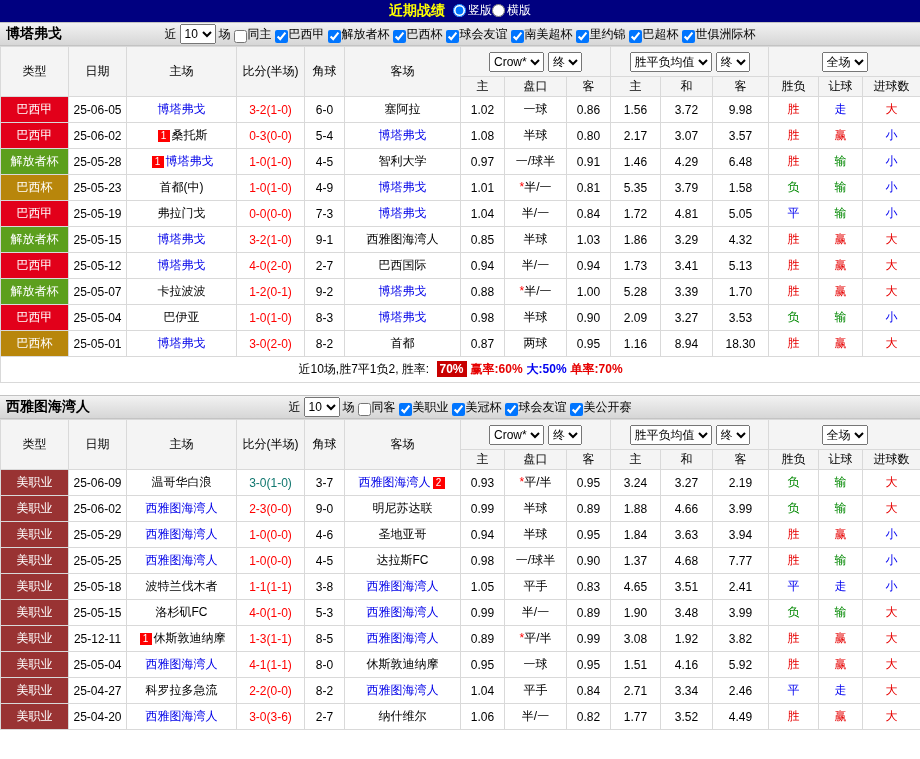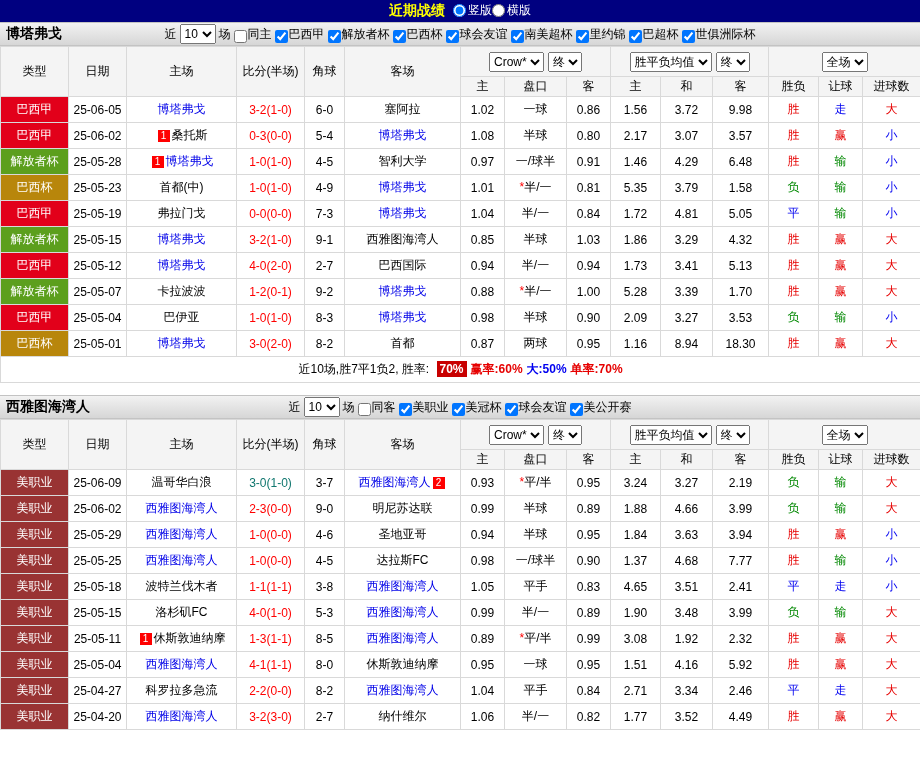--- a/index.html
+++ b/index.html
@@ -506,31 +506,31 @@
           <td>0.89</td>
           <td>1.90</td>
           <td>3.48</td>
           <td>3.99</td>
           <td style="color: rgb(0, 136, 0);">负</td>
           <td style="color: rgb(0, 136, 0);">输</td>
           <td style="color: rgb(230, 0, 0);">大</td>
         </tr>
         <tr>
           <td class="league" style="background: rgb(153, 51, 51);">美职业</td>
-          <td>25-05-11</td>
+          <td>25-12-11</td>
           <td><span class="badge" style="background: rgb(255, 0, 0);">1</span><span class="team">休斯敦迪纳摩</span></td>
           <td style="color: rgb(255, 0, 0);">1-3(1-1)</td>
           <td>8-5</td>
           <td><span class="team" style="color: rgb(0, 0, 232);">西雅图海湾人</span></td>
           <td>0.89</td>
           <td><span style="color: rgb(255, 0, 0);">*</span>平/半</td>
           <td>0.99</td>
           <td>3.08</td>
           <td>1.92</td>
-          <td>2.32</td>
+          <td>3.82</td>
           <td style="color: rgb(230, 0, 0);">胜</td>
           <td style="color: rgb(230, 0, 0);">赢</td>
           <td style="color: rgb(230, 0, 0);">大</td>
         </tr>
         <tr>
           <td class="league" style="background: rgb(153, 51, 51);">美职业</td>
           <td>25-05-04</td>
           <td><span class="team" style="color: rgb(0, 0, 232);">西雅图海湾人</span></td>
           <td style="color: rgb(255, 0, 0);">4-1(1-1)</td>
           <td>8-0</td>
@@ -559,21 +559,21 @@
           <td>3.34</td>
           <td>2.46</td>
           <td style="color: rgb(0, 0, 240);">平</td>
           <td style="color: rgb(0, 0, 240);">走</td>
           <td style="color: rgb(230, 0, 0);">大</td>
         </tr>
         <tr>
           <td class="league" style="background: rgb(153, 51, 51);">美职业</td>
           <td>25-04-20</td>
           <td><span class="team" style="color: rgb(0, 0, 232);">西雅图海湾人</span></td>
-          <td style="color: rgb(255, 0, 0);">3-2(3-0)</td>
+          <td style="color: rgb(255, 0, 0);">3-0(3-6)</td>
           <td>2-7</td>
           <td><span class="team">纳什维尔</span></td>
           <td>1.06</td>
           <td>半/一</td>
           <td>0.82</td>
           <td>1.77</td>
           <td>3.52</td>
           <td>4.49</td>
           <td style="color: rgb(230, 0, 0);">胜</td>
           <td style="color: rgb(230, 0, 0);">赢</td>

